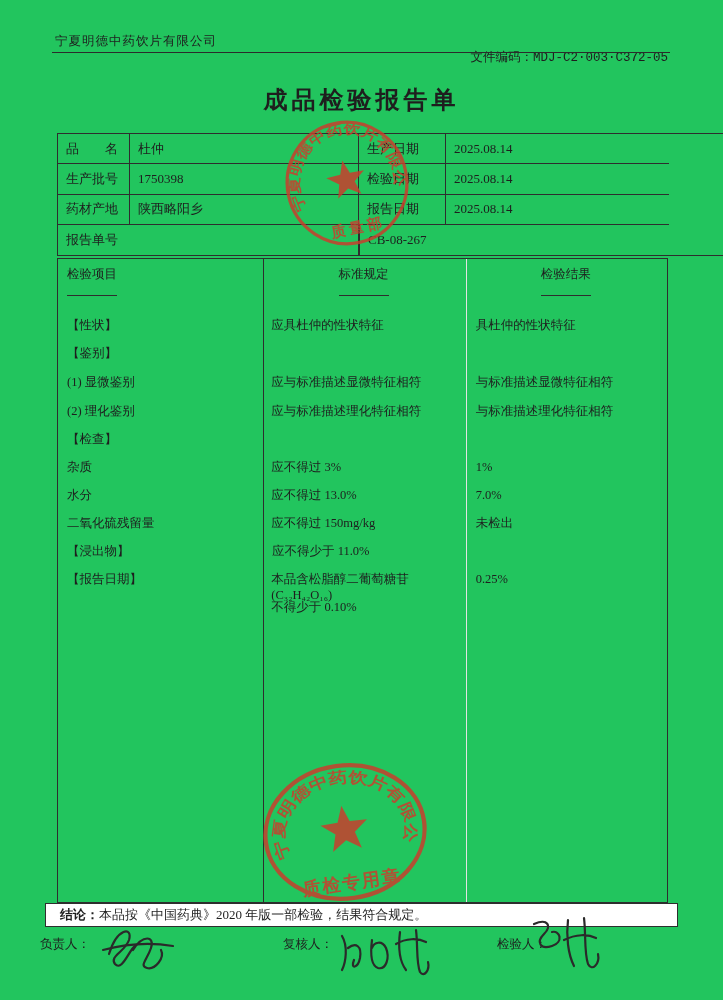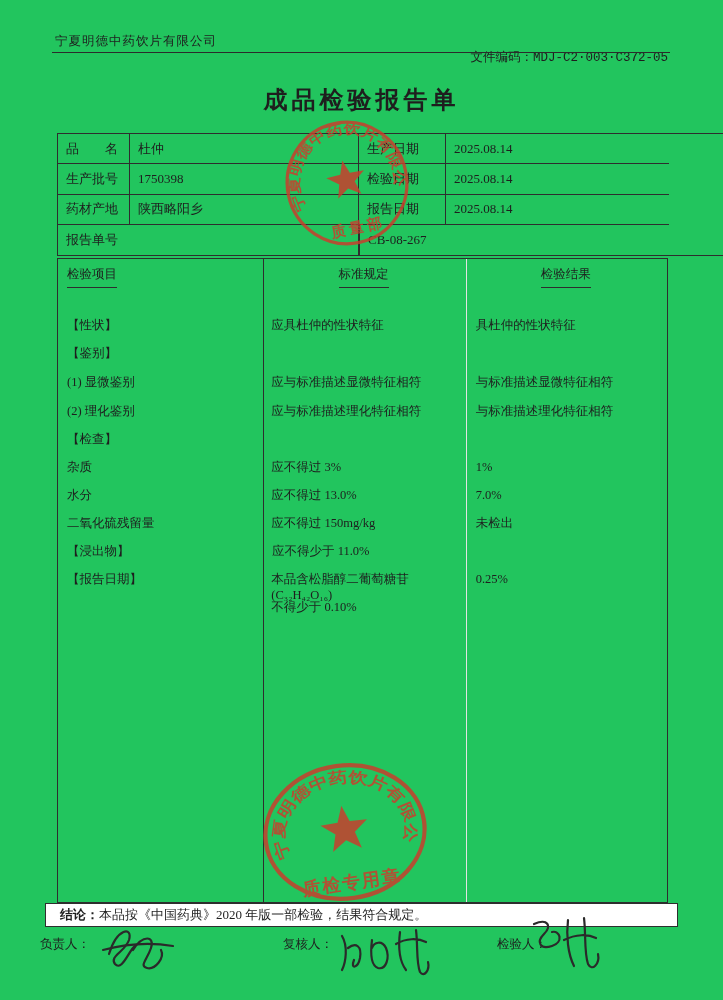--- a/index.html
+++ b/index.html
@@ -42,21 +42,21 @@
   .result-table{
     position:absolute;left:57px;top:258px;width:611px;height:645px;
     border:1px solid #2e2e2e;box-sizing:border-box;font-size:12.5px;
   }
   .vline-main{position:absolute;left:205px;top:0;bottom:0;width:0;border-left:1px solid #2e2e2e;}
   .vline-faint{position:absolute;left:408px;top:0;bottom:0;width:0;border-left:1px solid #e3e3e3;}
   .thead{position:absolute;top:7px;left:0;width:100%;display:flex;}
   .thead .h1{width:205px;box-sizing:border-box;padding-left:9px;}
   .thead .h2{width:203px;box-sizing:border-box;text-align:center;}
   .thead .h3{width:203px;box-sizing:border-box;text-align:center;}
-  .thead span{display:inline-block;border-bottom:1px solid #2e2e2e;padding-bottom:4px;}
+  .thead span{display:inline-block;border-bottom:1px solid #2e2e2e;padding-bottom:12px;}
   .trow{position:absolute;left:0;width:100%;display:flex;line-height:16px;}
   .trow .c1{width:205px;box-sizing:border-box;padding-left:9px;}
   .trow .c2{width:203px;box-sizing:border-box;padding-left:9px;}
   .trow .c3{width:203px;box-sizing:border-box;padding-left:11px;}
   
   .conclusion{
     position:absolute;left:45px;top:903px;width:633px;height:24px;
     border:1px solid #2e2e2e;box-sizing:border-box;
     display:flex;align-items:center;padding-left:14px;font-size:13px;
     background:#fff;

